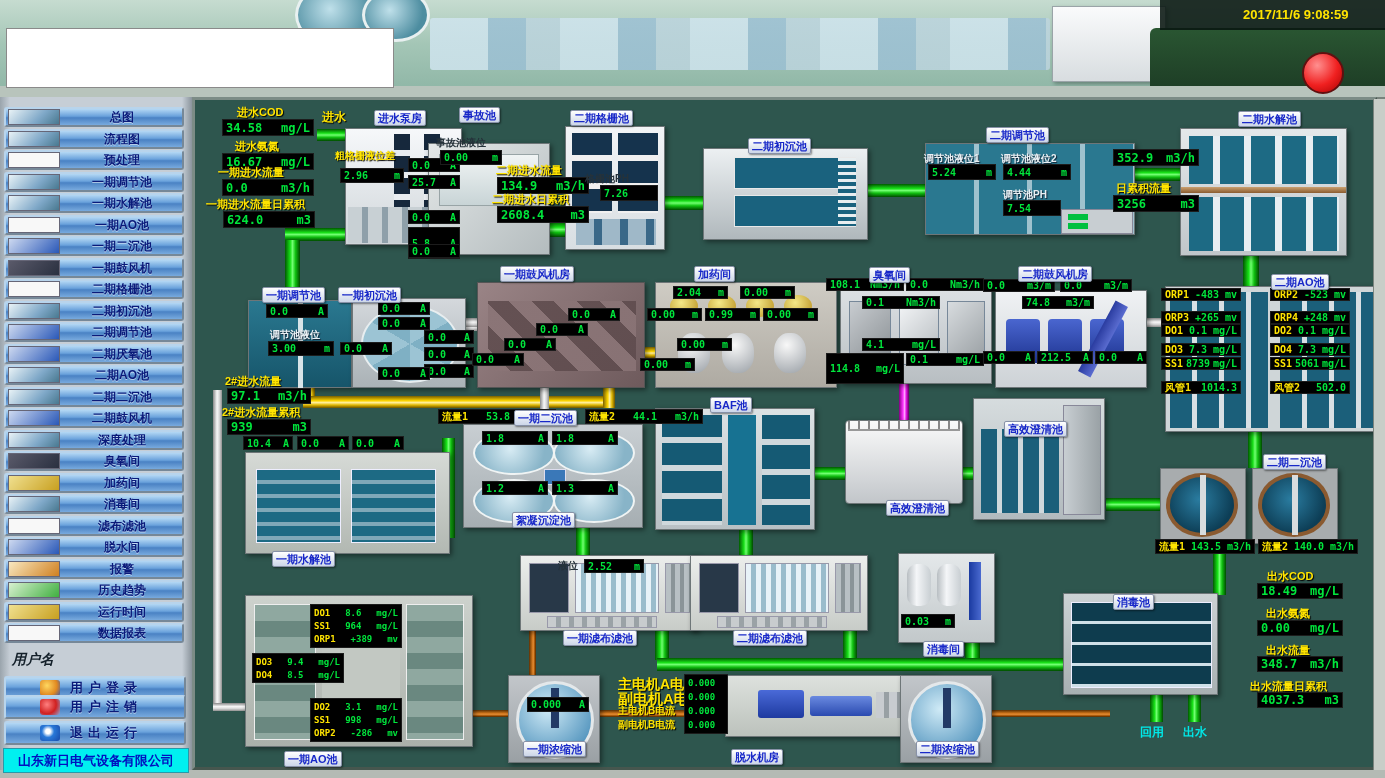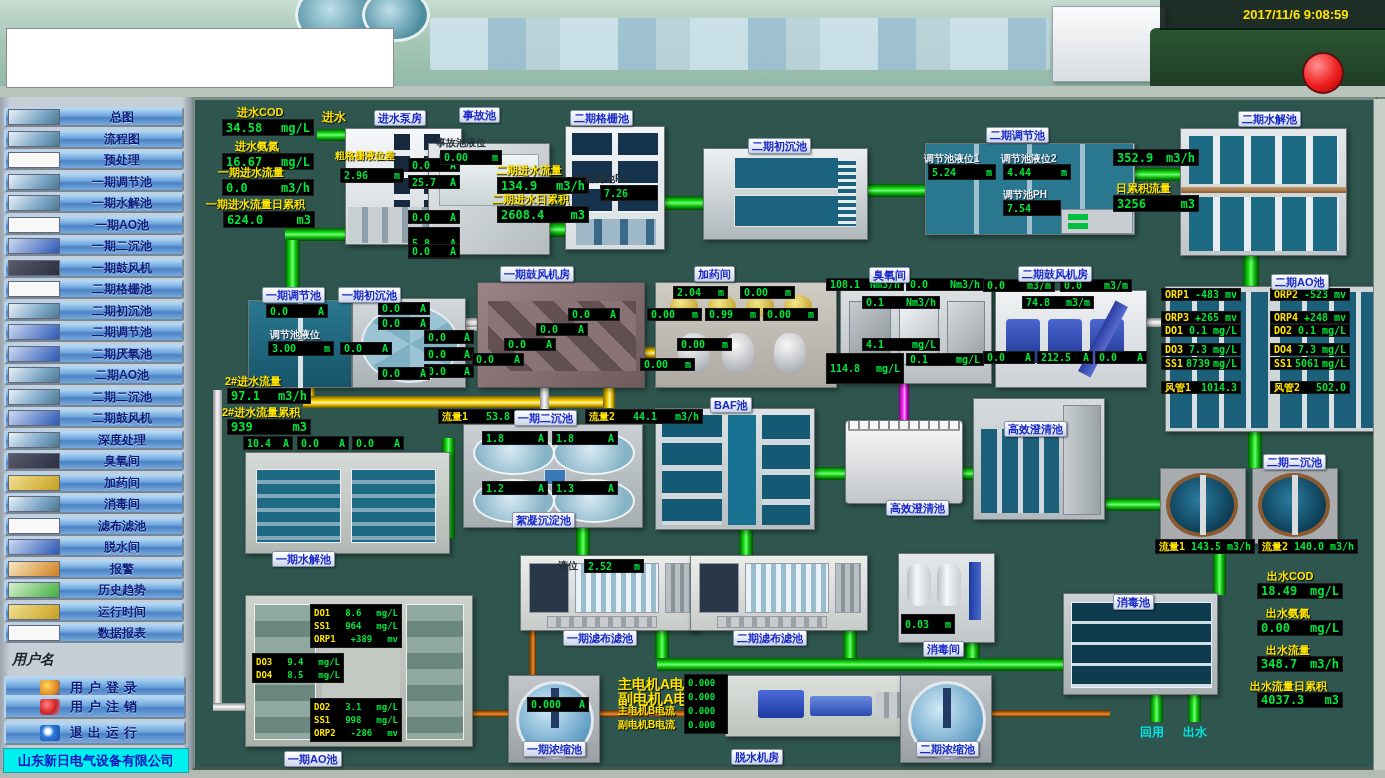--- a/index.html
+++ b/index.html
@@ -772,21 +772,21 @@
       <span>mv</span>
     </div>
 </div>
 
 <div class="gl" style="left:558px;top:559px">液位</div>
 <div class="db" style="left:584px;top:559px;width:60px;height:14px">
     <span>2.52</span>
     <span class="u">m</span>
   </div>
 
-<div class="db" style="left:901px;top:614px;width:54px;height:20px">
+<div class="db" style="left:901px;top:614px;width:54px;height:14px">
     <span>0.03</span>
     <span class="u">m</span>
   </div>
 
 <div class="db" style="left:1155px;top:539px;width:100px;height:15px">
     <span class="lab">流量1</span>
     <span>143.5</span>
     <span class="u">m3/h</span>
   </div>
 <div class="db" style="left:1258px;top:539px;width:100px;height:15px">

